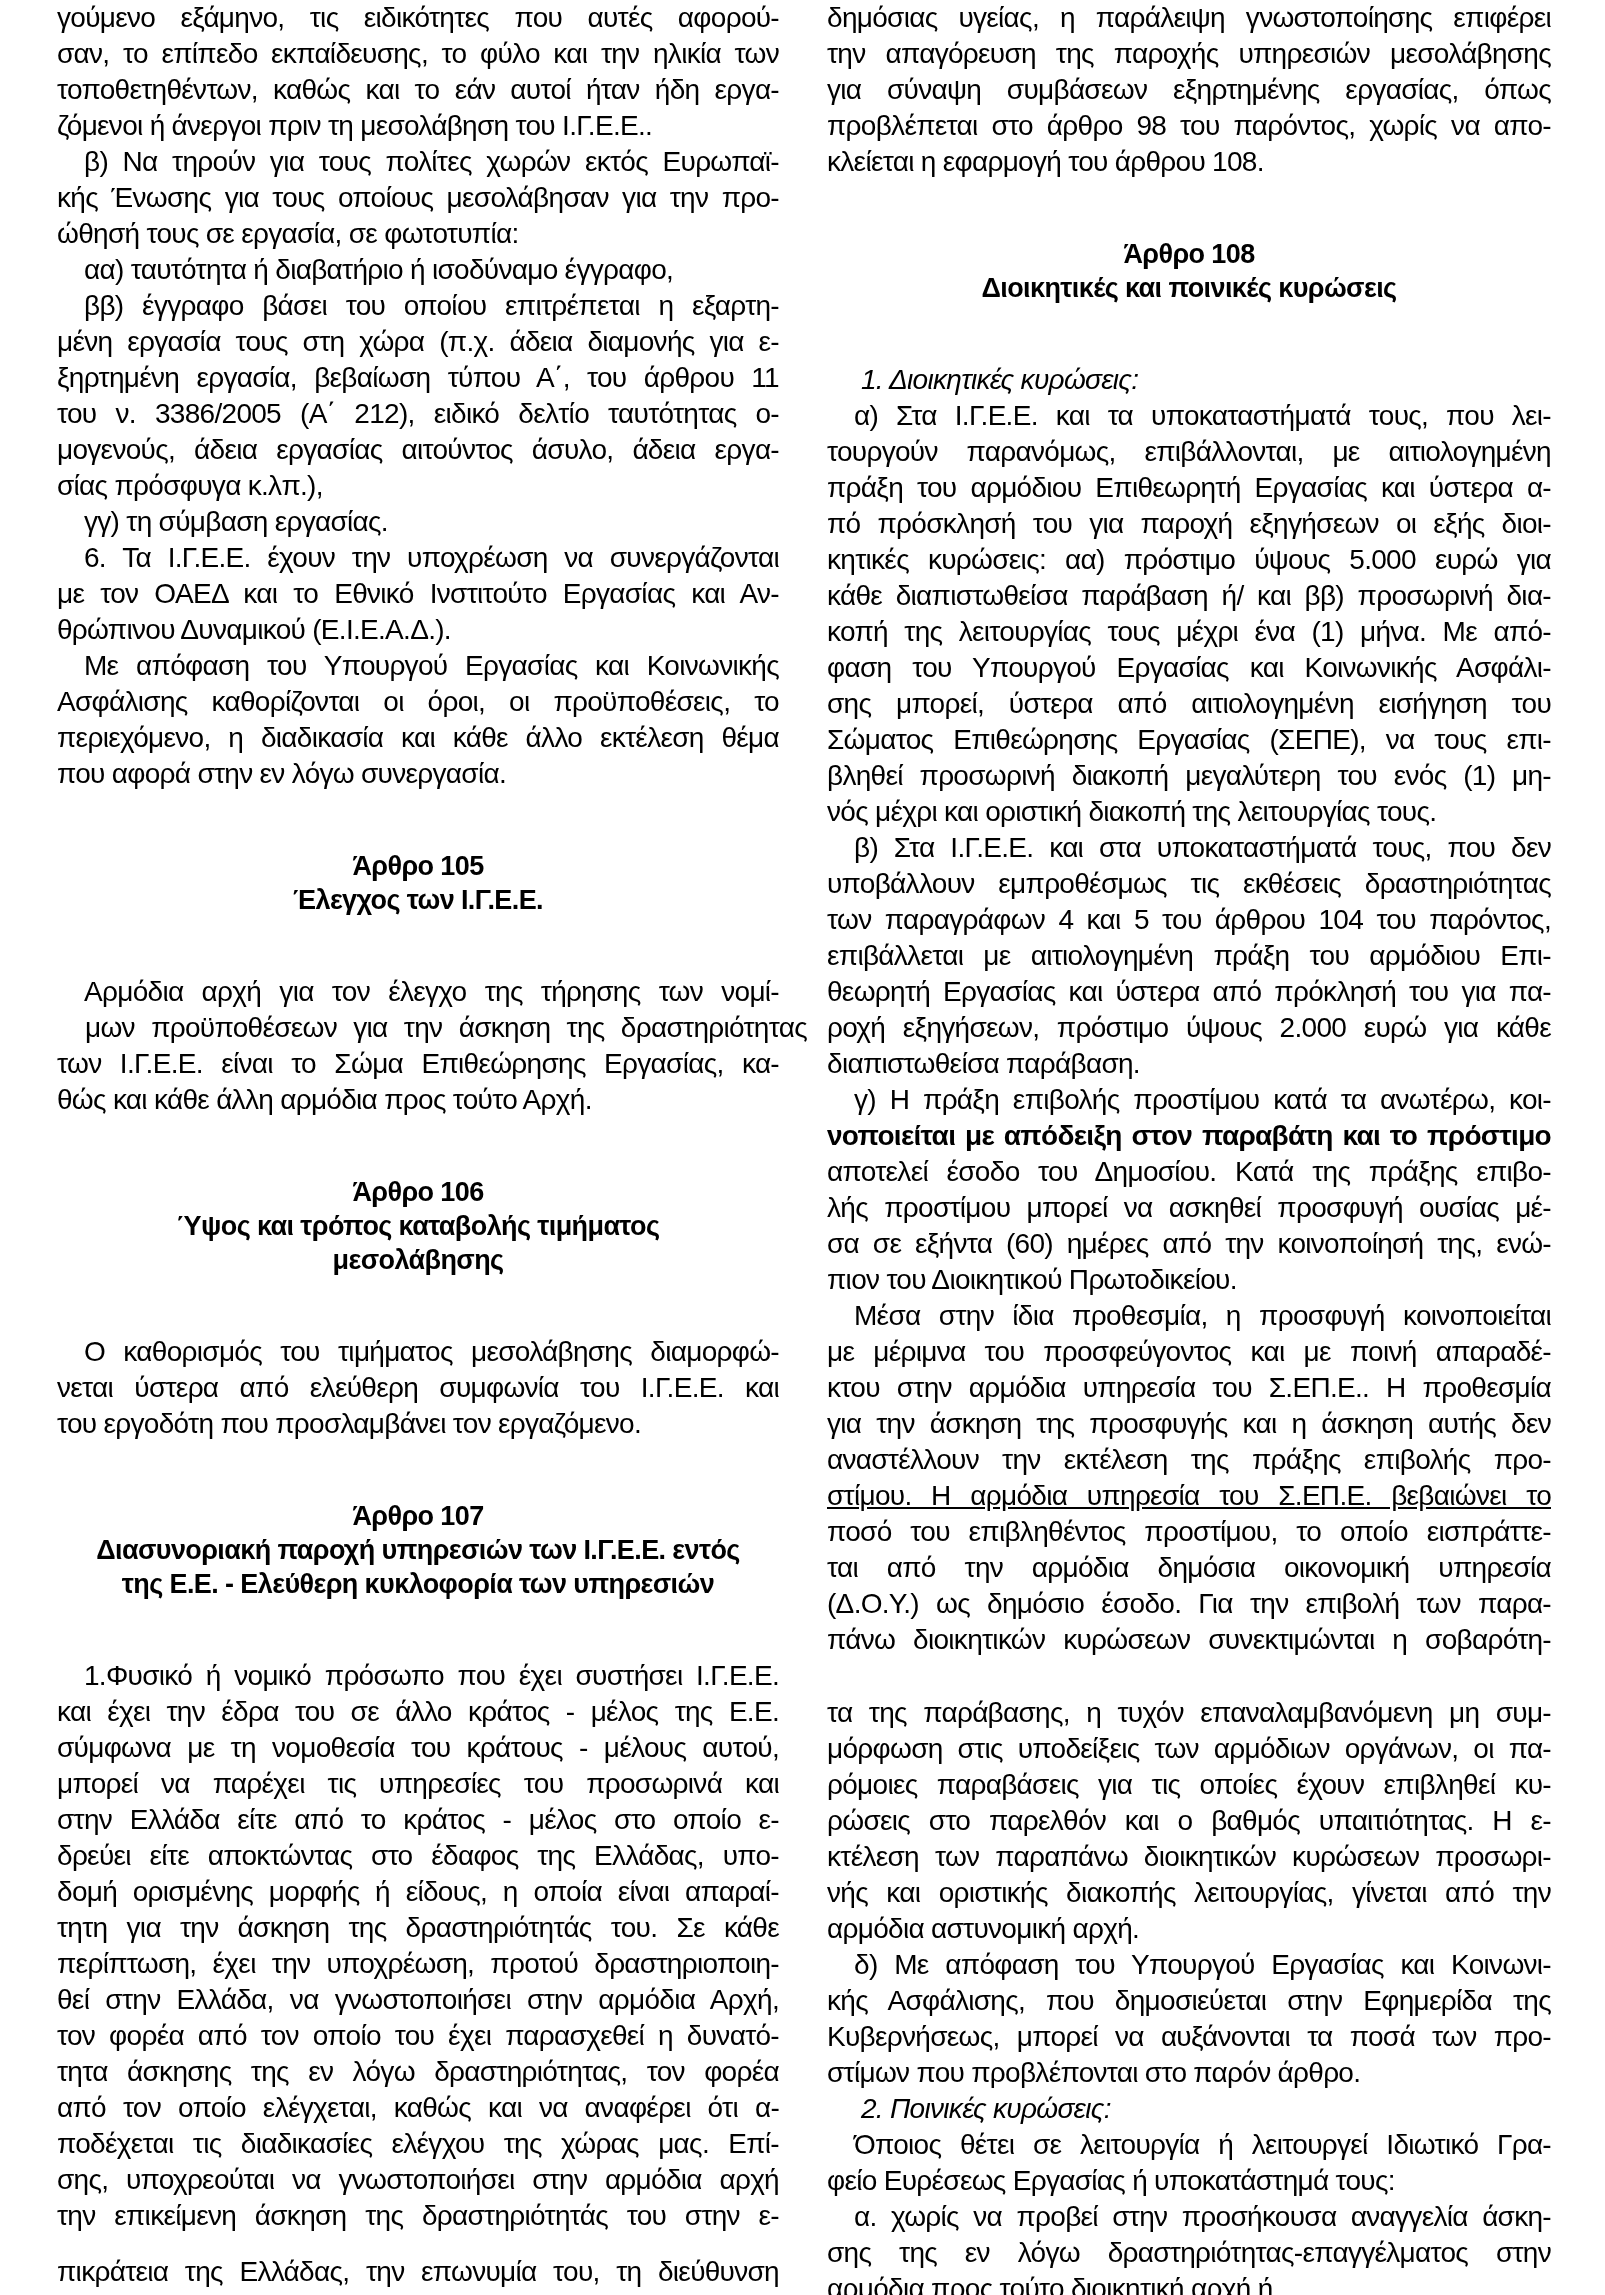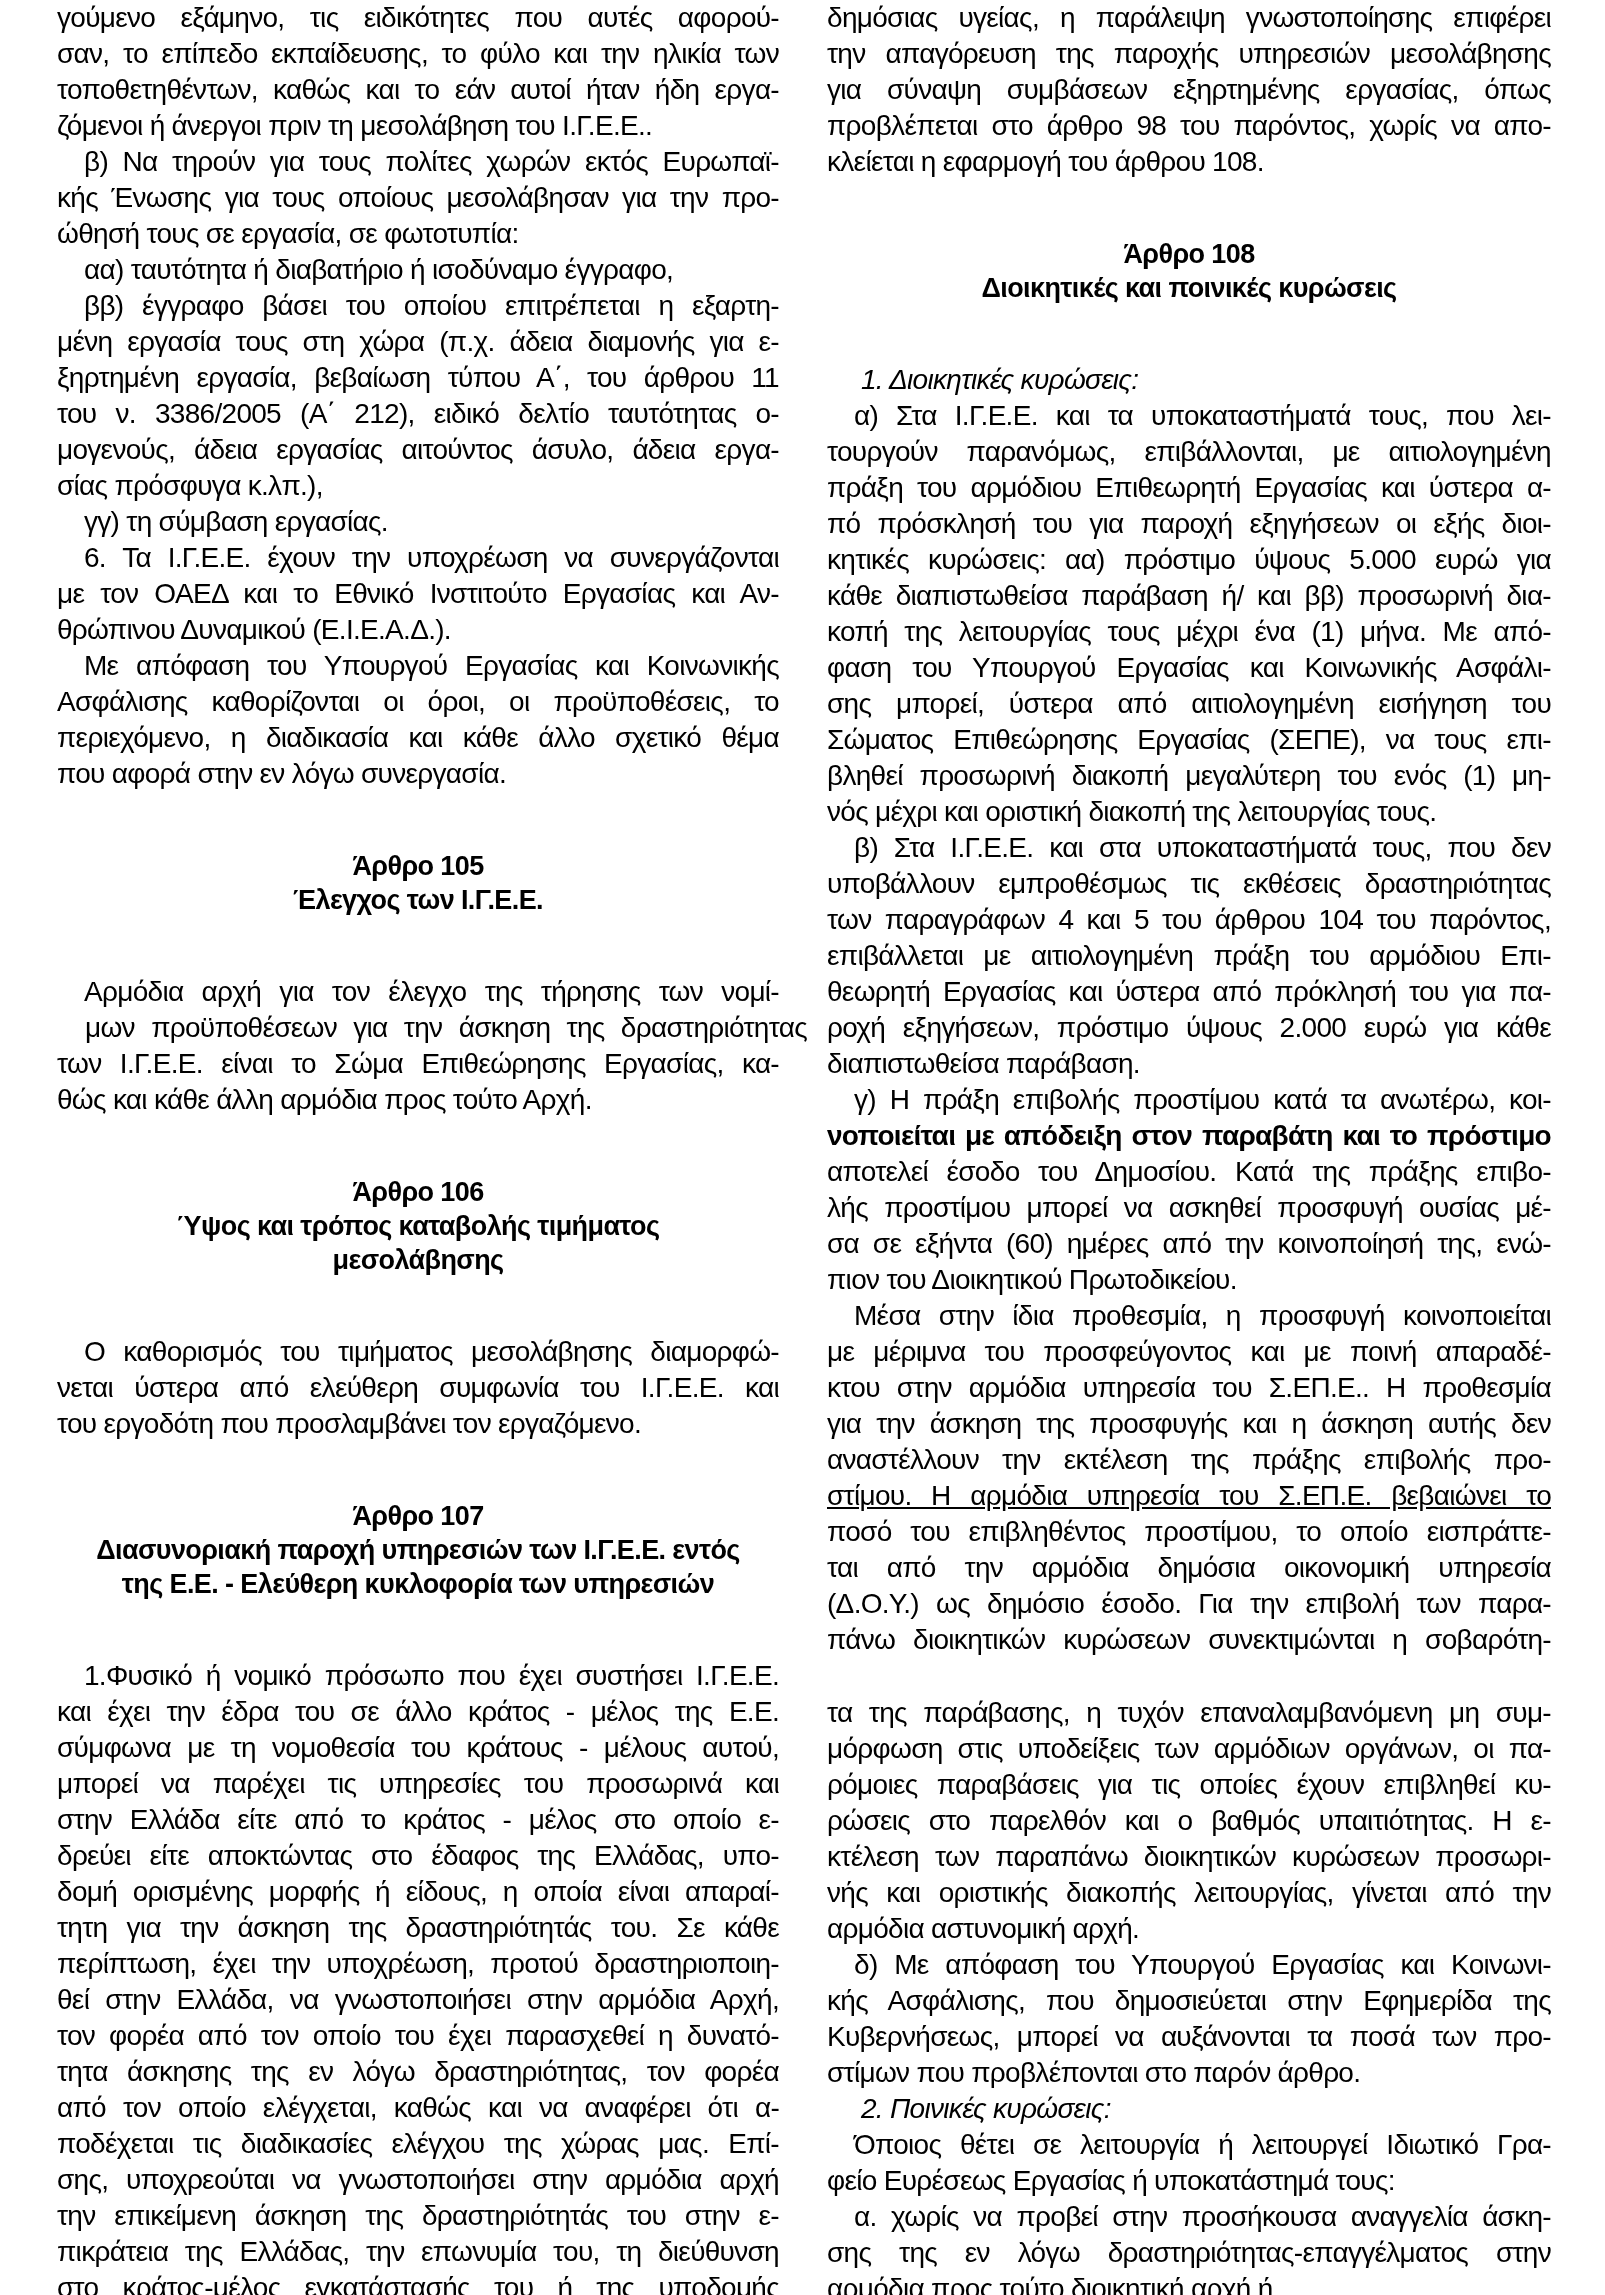--- a/index.html
+++ b/index.html
@@ -49,21 +49,21 @@
       <span class="line indent last" style="width: 722px; box-sizing: border-box;">γγ) τη σύμβαση εργασίας.</span>
     </div>
   <div>
       <span class="line indent" style="width: 722px; box-sizing: border-box;">6. Τα Ι.Γ.Ε.Ε. έχουν την υποχρέωση να συνεργάζονται</span>
       <span class="line" style="width: 722px; box-sizing: border-box;">με τον ΟΑΕΔ και το Εθνικό Ινστιτούτο Εργασίας και Αν-</span>
       <span class="line last" style="width: 722px; box-sizing: border-box;">θρώπινου Δυναμικού (Ε.Ι.Ε.Α.Δ.).</span>
     </div>
   <div>
       <span class="line indent" style="width: 722px; box-sizing: border-box;">Με απόφαση του Υπουργού Εργασίας και Κοινωνικής</span>
       <span class="line" style="width: 722px; box-sizing: border-box;">Ασφάλισης καθορίζονται οι όροι, οι προϋποθέσεις, το</span>
-      <span class="line" style="width: 722px; box-sizing: border-box;">περιεχόμενο, η διαδικασία και κάθε άλλο σχετικό θέμα</span>
+      <span class="line" style="width: 722px; box-sizing: border-box;">περιεχόμενο, η διαδικασία και κάθε άλλο εκτέλεση θέμα</span>
       <span class="line last" style="width: 722px; box-sizing: border-box;">που αφορά στην εν λόγω συνεργασία.</span>
     </div>
 
   <div class="gap-l"></div>
   <div class="heading">Άρθρο 105</div>
   <div class="heading">Έλεγχος των Ι.Γ.Ε.Ε.</div>
   <div class="gap-l"></div>
   <div>
       <span class="line indent" style="width: 722px; box-sizing: border-box;">Αρμόδια αρχή για τον έλεγχο της τήρησης των νομί-</span>
       <span class="line" style="width: 722px; box-sizing: border-box; margin-left: 28px;">μων προϋποθέσεων για την άσκηση της δραστηριότητας</span>
@@ -97,21 +97,21 @@
       <span class="line" style="width: 722px; box-sizing: border-box;">δομή ορισμένης μορφής ή είδους, η οποία είναι απαραί-</span>
       <span class="line" style="width: 722px; box-sizing: border-box;">τητη για την άσκηση της δραστηριότητάς του. Σε κάθε</span>
       <span class="line" style="width: 722px; box-sizing: border-box;">περίπτωση, έχει την υποχρέωση, προτού δραστηριοποιη-</span>
       <span class="line" style="width: 722px; box-sizing: border-box;">θεί στην Ελλάδα, να γνωστοποιήσει στην αρμόδια Αρχή,</span>
       <span class="line" style="width: 722px; box-sizing: border-box;">τον φορέα από τον οποίο του έχει παρασχεθεί η δυνατό-</span>
       <span class="line" style="width: 722px; box-sizing: border-box;">τητα άσκησης της εν λόγω δραστηριότητας, τον φορέα</span>
       <span class="line" style="width: 722px; box-sizing: border-box;">από τον οποίο ελέγχεται, καθώς και να αναφέρει ότι α-</span>
       <span class="line" style="width: 722px; box-sizing: border-box;">ποδέχεται τις διαδικασίες ελέγχου της χώρας μας. Επί-</span>
       <span class="line" style="width: 722px; box-sizing: border-box;">σης, υποχρεούται να γνωστοποιήσει στην αρμόδια αρχή</span>
       <span class="line" style="width: 722px; box-sizing: border-box;">την επικείμενη άσκηση της δραστηριότητάς του στην ε-</span>
-      <span class="line" style="width: 722px; box-sizing: border-box;">πικράτεια της Ελλάδας, την επωνυμία του, τη διεύθυνση</span>
+      <span class="line" style="width: 722px; box-sizing: border-box; margin-top: 20px;">πικράτεια της Ελλάδας, την επωνυμία του, τη διεύθυνση</span>
       <span class="line" style="width: 722px; box-sizing: border-box;">στο κράτος-μέλος εγκατάστασής του ή της υποδομής</span>
       <span class="line" style="width: 722px; box-sizing: border-box;">που θα αποκτήσει στην Ελλάδα, τα στοιχεία επικοινω-</span>
     </div>
 
 </div>
 
 <div class="col col-right">
   <div>
       <span class="line" style="width: 724px; box-sizing: border-box;">δημόσιας υγείας, η παράλειψη γνωστοποίησης επιφέρει</span>
       <span class="line" style="width: 724px; box-sizing: border-box;">την απαγόρευση της παροχής υπηρεσιών μεσολάβησης</span>

